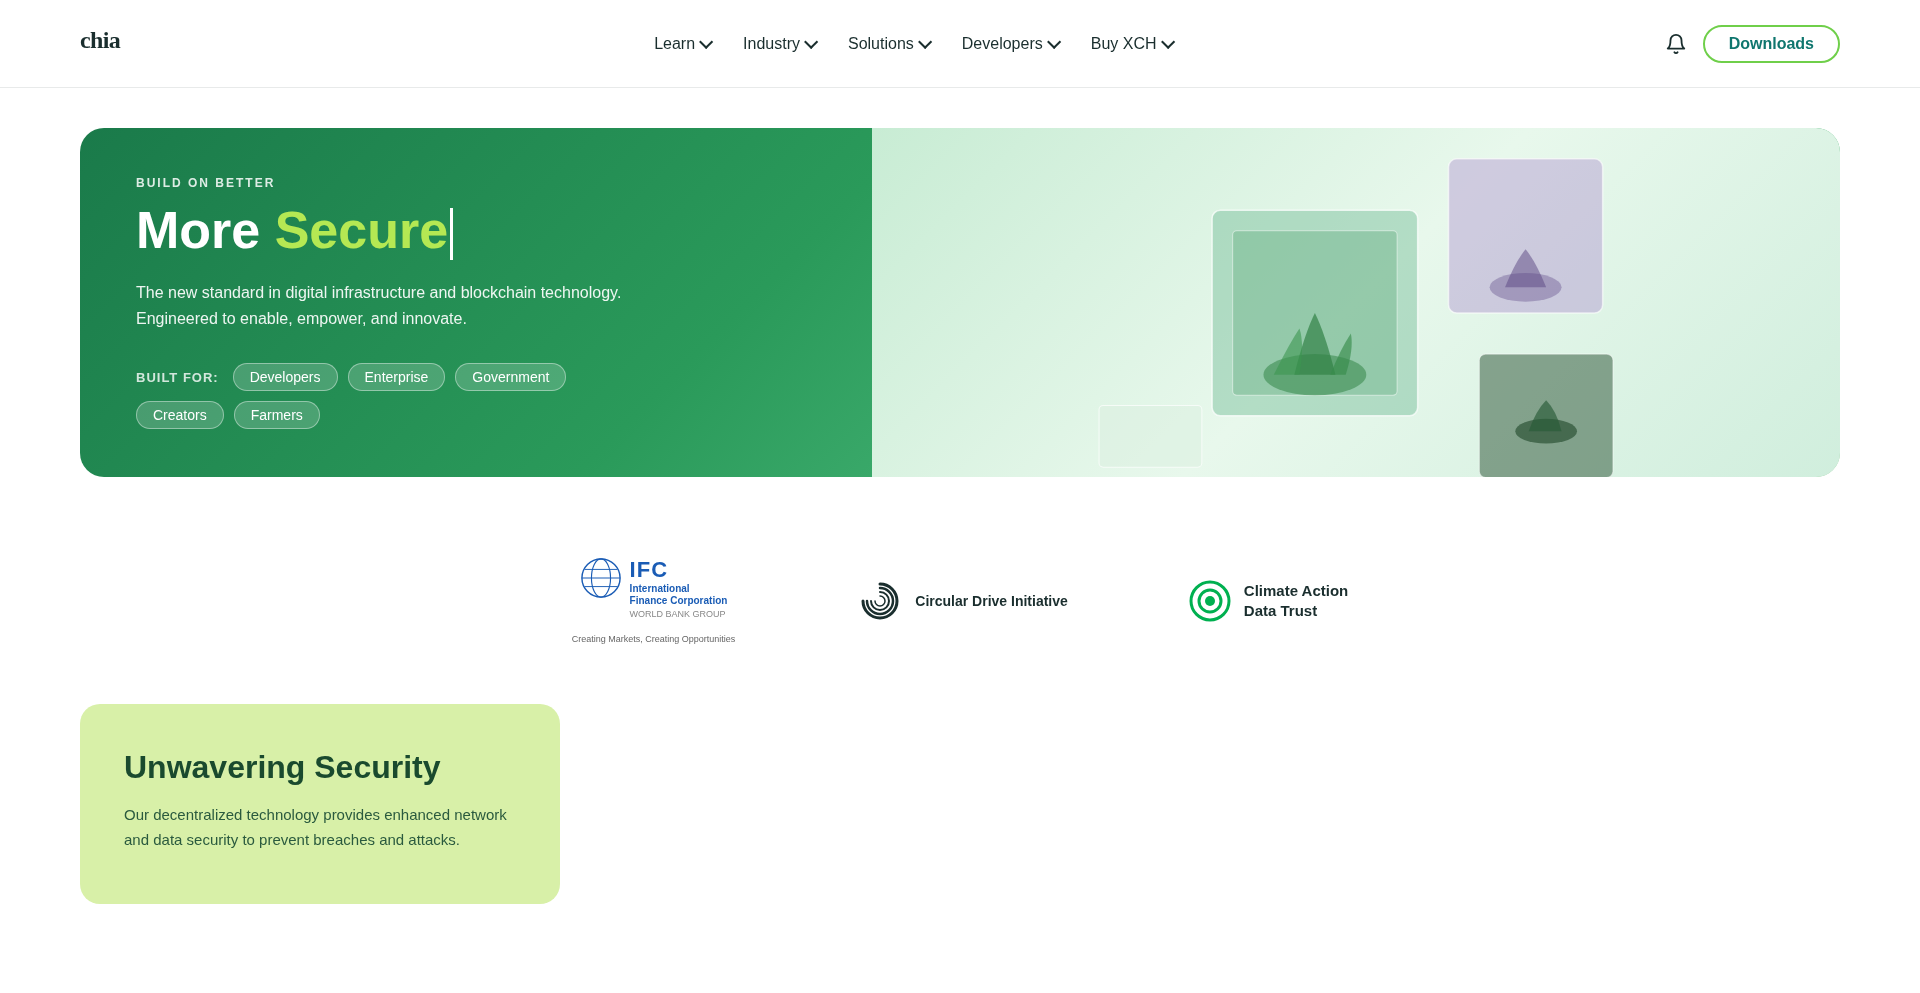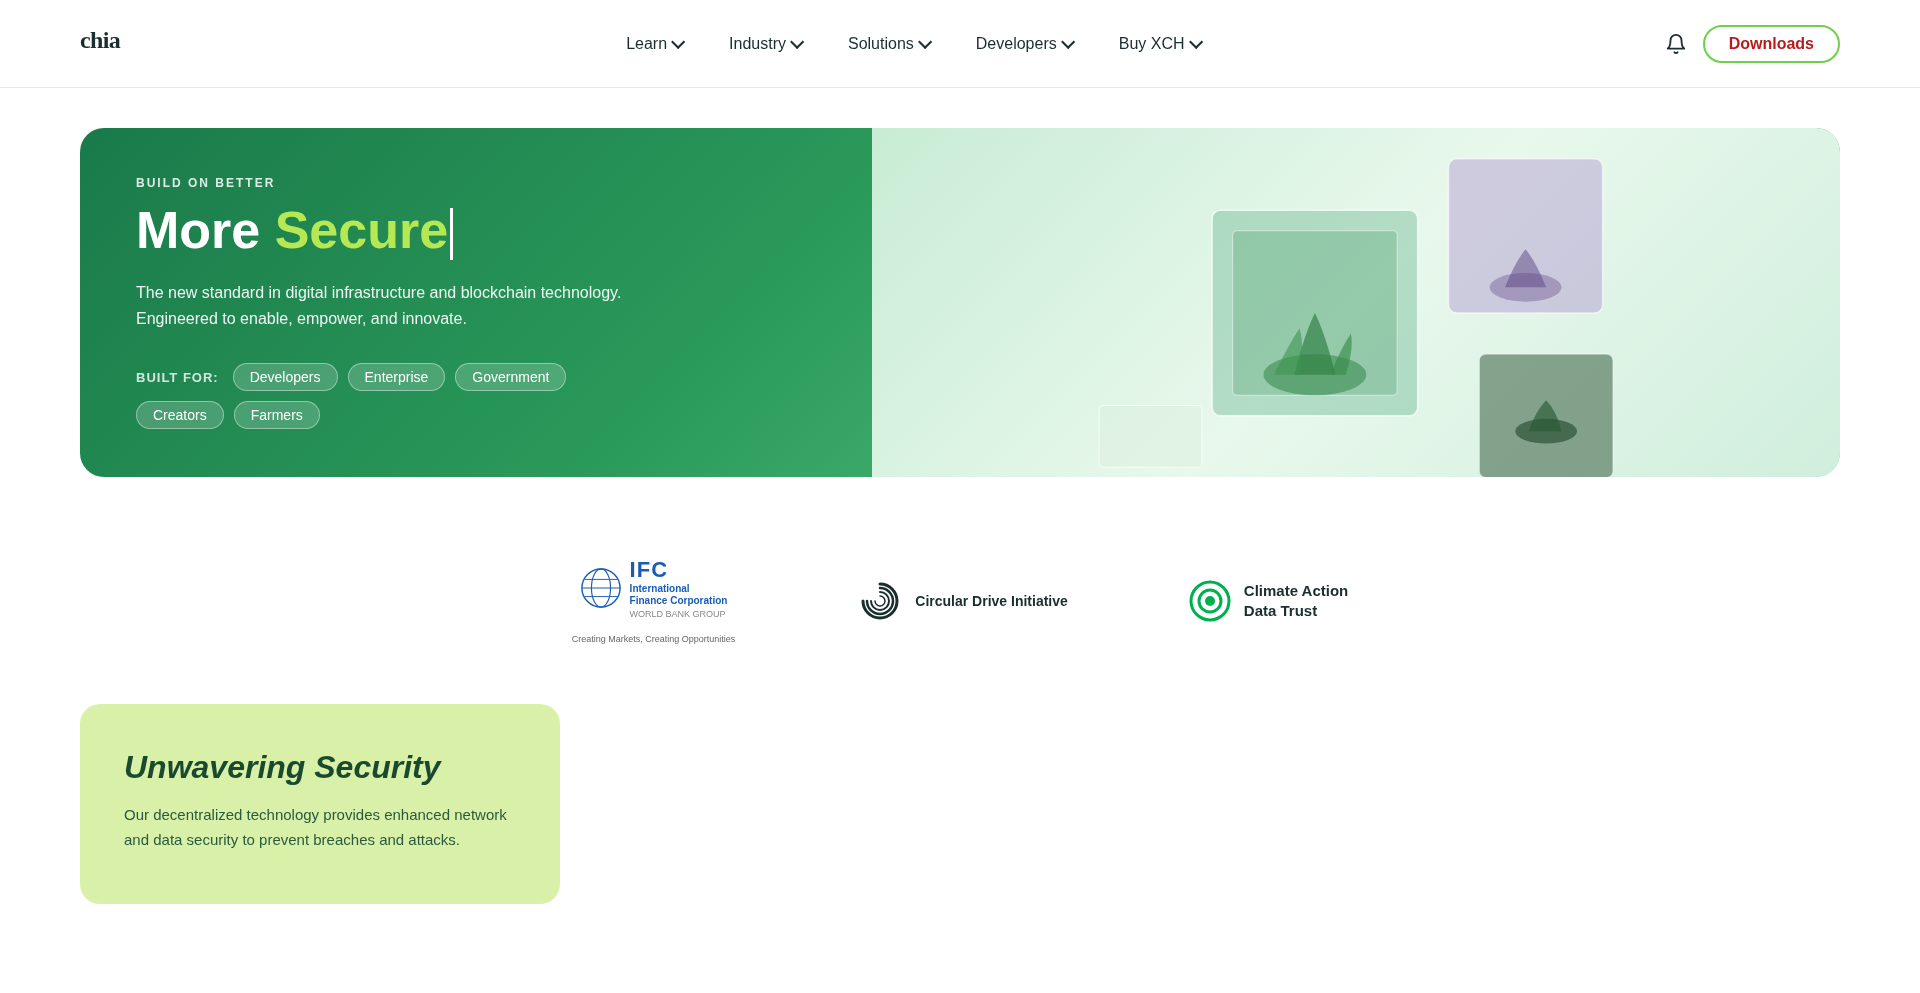--- a/index.html
+++ b/index.html
@@ -1,25 +1,25 @@
 <!DOCTYPE html>
 <html><head>
   <meta charset="utf-8">
   <style>
     * { margin: 0; padding: 0; box-sizing: border-box; }
     body { font-family: -apple-system, BlinkMacSystemFont, 'Segoe UI', sans-serif; background: #fff; color: #1a2e2e; overflow-x: hidden; }
 
     
     .nav { display: flex; align-items: center; justify-content: space-between; padding: 0 80px; height: 88px; border-bottom: 1px solid #e8eaea; background: #fff; position: relative; z-index: 10; }
     .nav-logo { font-size: 28px; font-weight: 800; color: #1a2e2e; letter-spacing: -1px; }
-    .nav-links { display: flex; align-items: center; gap: 20px; }
+    .nav-links { display: flex; align-items: center; gap: 6px; }
     .nav-link { display: flex; align-items: center; gap: 4px; padding: 8px 14px; font-size: 16px; font-weight: 500; color: #1a2e2e; cursor: pointer; border-radius: 6px; }
     .nav-right { display: flex; align-items: center; gap: 16px; }
     .bell-icon { width: 22px; height: 22px; cursor: pointer; }
-    .downloads-btn { background: transparent; border: 2px solid #6fcf4a; color: #b91c1c; padding: 8px 24px; border-radius: 24px; font-size: 16px; font-weight: 600; cursor: pointer; }
+    .downloads-btn { background: transparent; border: 2px solid #6fcf4a; color: #0f766e; padding: 8px 24px; border-radius: 24px; font-size: 16px; font-weight: 600; cursor: pointer; }
 
     
     .hero-section { padding: 40px 80px 40px; }
     .hero-card { border-radius: 24px; overflow: hidden; position: relative; min-height: 340px; display: flex; align-items: stretch; }
     .hero-bg { position: absolute; inset: 0; background: linear-gradient(135deg, #1a7a4a 0%, #2a9a5a 40%, #4ab87a 70%, #a8d8b0 100%); }
     .hero-content { position: relative; z-index: 2; padding: 48px 56px; max-width: 620px; display: flex; flex-direction: column; justify-content: center; }
     .hero-eyebrow { font-size: 12px; font-weight: 700; letter-spacing: 2px; color: rgba(255,255,255,0.85); margin-bottom: 12px; }
     .hero-title { font-size: 52px; font-weight: 700; color: #fff; line-height: 1.1; margin-bottom: 20px; }
     .hero-title-accent { color: #b5e853; }
     .hero-cursor { display: inline-block; width: 3px; height: 52px; background: #fff; vertical-align: middle; margin-left: 2px; }
@@ -33,21 +33,21 @@
 
     
     .cubes-container { position: relative; width: 100%; height: 100%; }
 
     
     .logos-section { padding: 40px 80px; display: flex; align-items: center; justify-content: center; gap: 120px; }
     .logo-item { display: flex; align-items: center; gap: 12px; }
 
     
     .ifc-logo { display: flex; flex-direction: column; }
-    .ifc-top { display: flex; align-items: center; gap: 8px; }
+    .ifc-top { display: flex; gap: 8px; }
     .ifc-globe { width: 42px; height: 42px; }
     .ifc-text-block { display: flex; flex-direction: column; }
     .ifc-ifc { font-size: 22px; font-weight: 900; color: #1a5cb5; letter-spacing: 1px; }
     .ifc-full { font-size: 10px; font-weight: 600; color: #1a5cb5; line-height: 1.2; }
     .ifc-sub { font-size: 9px; color: #888; margin-top: 2px; }
     .ifc-tagline { font-size: 9px; color: #666; margin-top: 3px; }
 
     
     .cdi-logo { display: flex; align-items: center; gap: 10px; }
     .cdi-icon { width: 50px; height: 50px; }
@@ -59,21 +59,21 @@
     .cat-text { font-size: 15px; font-weight: 700; color: #1a2e2e; line-height: 1.3; }
 
     
     .why-section { padding: 20px 80px 40px; display: flex; gap: 40px; align-items: flex-start; }
     .why-left { flex: 1; max-width: 420px; }
     .why-eyebrow { font-size: 12px; font-weight: 700; letter-spacing: 2px; color: #666; margin-bottom: 16px; }
     .why-title { font-size: 42px; font-weight: 800; color: #1a2e2e; margin-bottom: 20px; line-height: 1.15; }
     .why-desc { font-size: 15px; color: #444; line-height: 1.65; }
     .why-right { flex: 1; max-width: 480px; }
     .security-card { background: #d8f0a8; border-radius: 20px; padding: 44px 44px; min-height: 200px; }
-    .security-title { font-size: 32px; font-weight: 700; color: #1a4a2e; margin-bottom: 16px; line-height: 1.2; font-style: italic; }
+    .security-title { font-size: 32px; font-weight: 700; color: #1a4a2e; margin-bottom: 16px; line-height: 1.2; }
     .security-desc { font-size: 15px; color: #2a5a3e; line-height: 1.65; }
 
     
     .chevron { display: inline-block; width: 10px; height: 10px; border-right: 2px solid #1a2e2e; border-bottom: 2px solid #1a2e2e; transform: rotate(45deg) translateY(-3px); }
   </style>
 </head>
 <body>
 
 <nav>
   <div class="nav">

